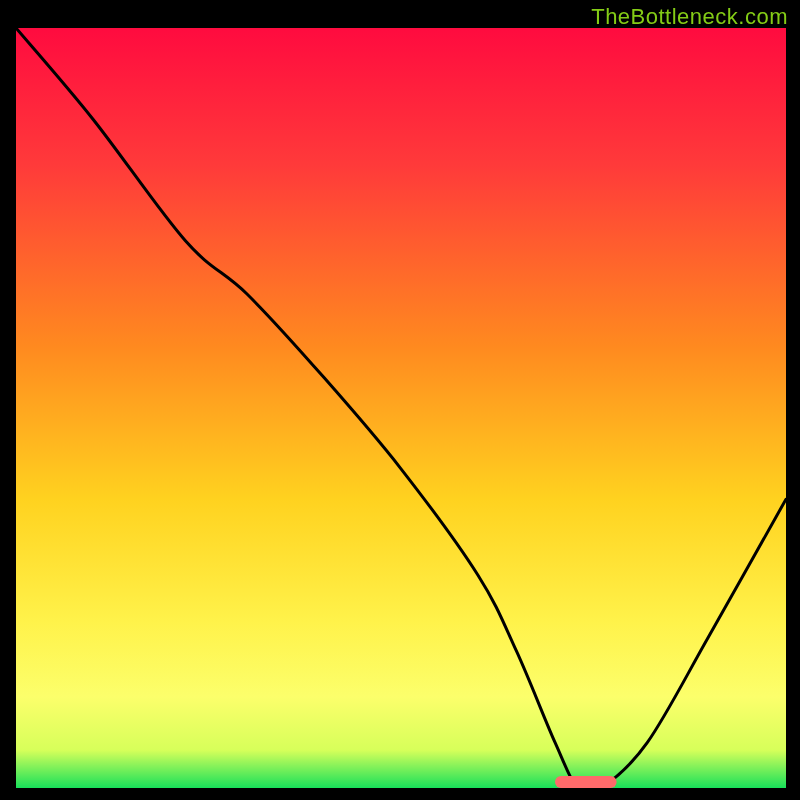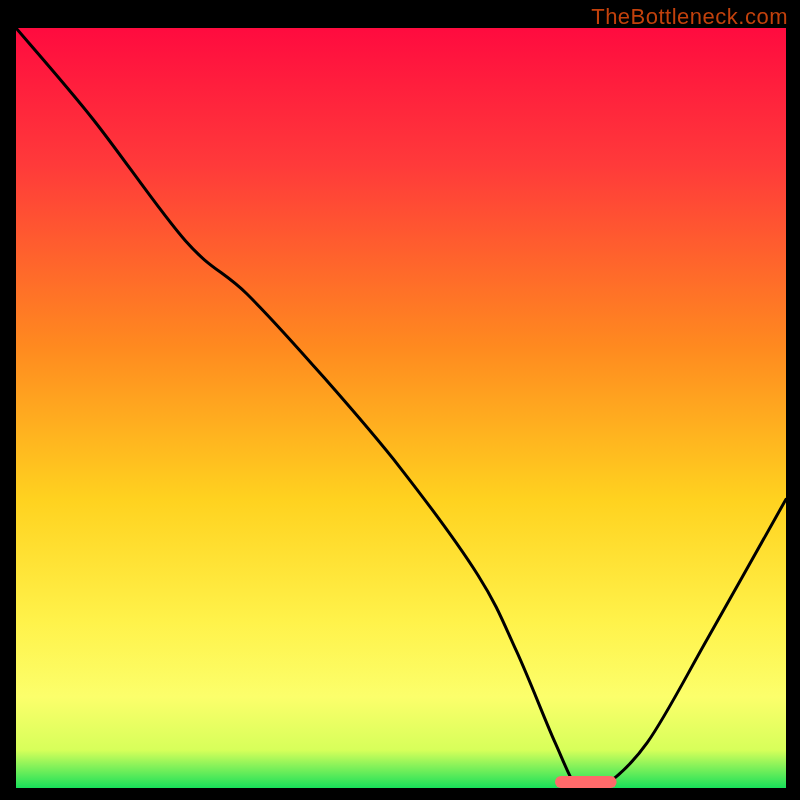--- a/index.html
+++ b/index.html
@@ -14,21 +14,21 @@
   .frame {
     width: 800px;
     height: 800px;
     background: #000000;
     position: relative;
   }
   .watermark {
     position: absolute;
     top: 4px;
     right: 12px;
-    color: #c2410c;
+    color: #84cc16;
     font-size: 22px;
     font-weight: 500;
     letter-spacing: 0.5px;
     z-index: 10;
   }
   svg.chart {
     position: absolute;
     top: 28px;
     left: 16px;
     width: 770px;

